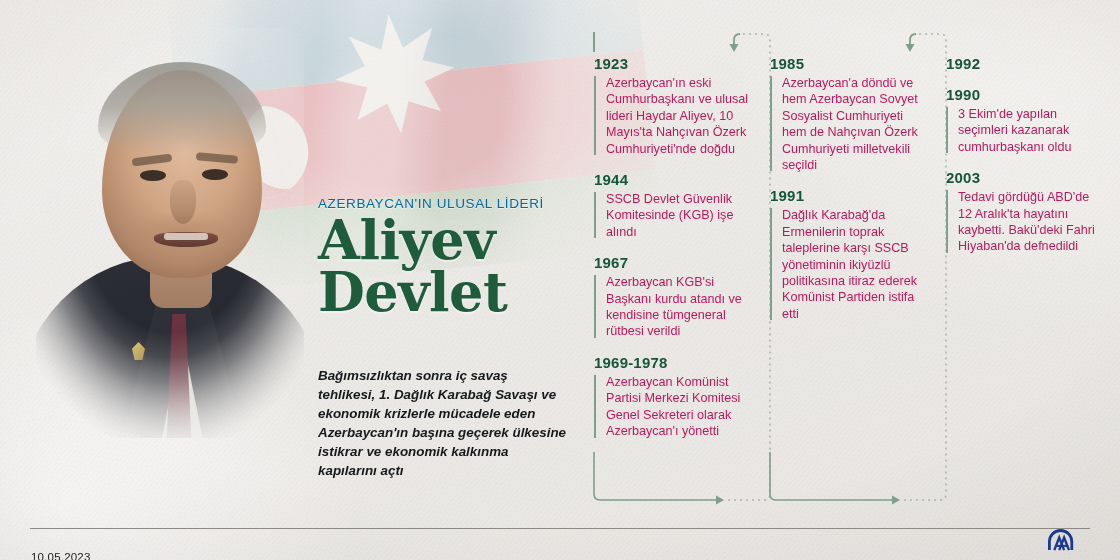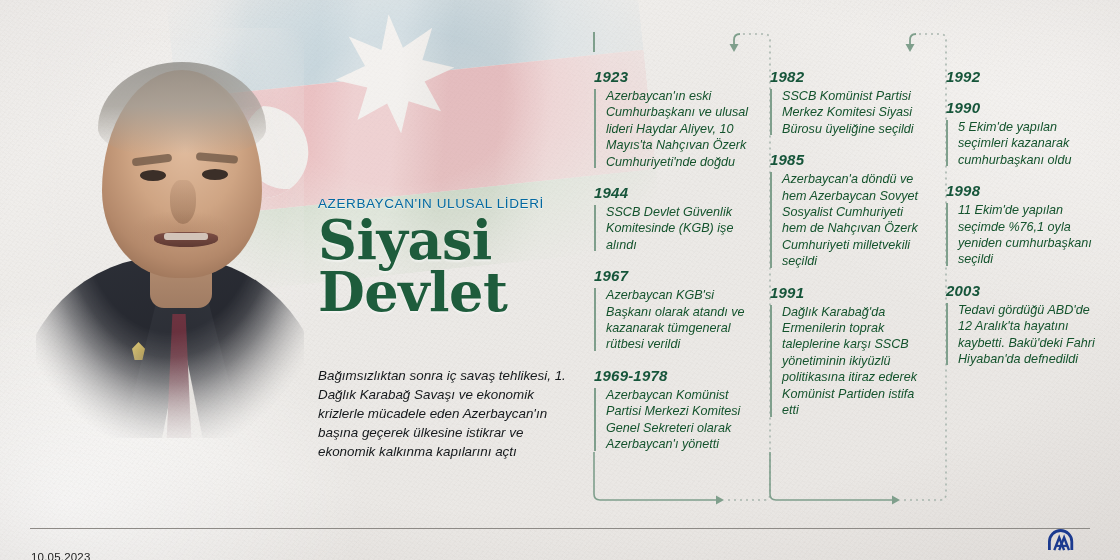--- a/index.html
+++ b/index.html
@@ -142,43 +142,43 @@
     margin-top:4px;
     font-family:"DejaVu Serif", serif;
     font-weight:bold;
     font-size:54px; line-height:.96;
     color:#1e5c3c;
     letter-spacing:-.5px;
     text-shadow:0 2px 2px rgba(255,255,255,.5);
   }
   #subtext {
     position:absolute; left:318px; top:366px; width:250px;
-    font-size:13.4px; line-height:19px; font-weight:normal; font-style:italic;
+    font-size:13.4px; line-height:19px; font-weight:bold; font-style:italic;
     color:#15191c;
   }
 
   
   #timeline { position:absolute; left:570px; top:0; width:550px; height:520px; }
   .col { position:absolute; top:0; width:176px; height:520px; }
   #col0 { left:6px; }
   #col1 { left:182px; }
   #col2 { left:358px; }
 
-  .col-inner { position:absolute; left:18px; top:68px; width:156px;font-style:italic; }
+  .col-inner { position:absolute; left:18px; top:55px; width:156px; }
 
   .ev { position:relative; padding-left:12px; margin-bottom:14px; }
   .ev::before {
     content:""; position:absolute; left:0; top:21px; bottom:2px; width:2px;
     background:#7f9f8c;
   }
   .yr {
     font-size:15px; font-weight:bold; color:#16553a; letter-spacing:.2px;
     margin-left:-12px; margin-bottom:3px;
   }
-  .desc { font-size:12.6px; line-height:16.4px; color:#14532d; }
+  .desc { font-size:12.6px; line-height:16.4px; color:#be185d; }
 
   
   .brk { position:absolute; pointer-events:none; }
 
   
   #rule { position:absolute; left:30px; right:30px; top:528px; height:1px; background:#8d8a86; }
   #date {
     position:absolute; left:31px; top:537px;
     font-size:11.5px; font-weight:normal; color:#1d1d1d; letter-spacing:.2px;margin-top:14px;
   }
@@ -219,21 +219,21 @@
   <div class="pp" id="mouth"></div>
   <div class="pp" id="teeth"></div>
   <div id="portraitSoft"></div>
 </div>
 
 <div id="vign"></div>
 
 <div id="headline">
   <div id="kicker">AZERBAYCAN'IN ULUSAL LİDERİ</div>
   <div id="maintitle">
-    <div>Siyasi</div>
+    <div>Aliyev</div>
     <div>Devlet</div>
   </div>
 </div>
 <div id="subtext">Bağımsızlıktan sonra iç savaş tehlikesi, 1. Dağlık Karabağ Savaşı ve ekonomik krizlerle mücadele eden Azerbaycan'ın başına geçerek ülkesine istikrar ve ekonomik kalkınma kapılarını açtı</div>
 
 <div id="timeline">
 
   <svg class="brk" style="left:0;top:0;" width="550" height="520" viewBox="0 0 550 520" fill="none">
 
     <path d="M24 32 L24 52" stroke="#7f9f8c" stroke-width="2"></path>
@@ -260,58 +260,50 @@
       <div class="ev">
         <div class="yr">1923</div>
         <div class="desc">Azerbaycan'ın eski Cumhurbaşkanı ve ulusal lideri Haydar Aliyev, 10 Mayıs'ta Nahçıvan Özerk Cumhuriyeti'nde doğdu</div>
       </div>
       <div class="ev">
         <div class="yr">1944</div>
         <div class="desc">SSCB Devlet Güvenlik Komitesinde (KGB) işe alındı</div>
       </div>
       <div class="ev">
         <div class="yr">1967</div>
-        <div class="desc">Azerbaycan KGB'si Başkanı olarak atandı ve kazanarak tümgeneral rütbesi verildi</div>
+        <div class="desc">Azerbaycan KGB'si Başkanı kurdu atandı ve kendisine tümgeneral rütbesi verildi</div>
       </div>
       <div class="ev">
         <div class="yr">1969-1978</div>
         <div class="desc">Azerbaycan Komünist Partisi Merkezi Komitesi Genel Sekreteri olarak Azerbaycan'ı yönetti</div>
       </div>
     </div>
   </div>
 
   <div class="col" id="col1">
     <div class="col-inner">
       <div class="ev">
-        <div class="yr">1982</div>
-        <div class="desc">SSCB Komünist Partisi Merkez Komitesi Siyasi Bürosu üyeliğine seçildi</div>
-      </div>
-      <div class="ev">
         <div class="yr">1985</div>
         <div class="desc">Azerbaycan'a döndü ve hem Azerbaycan Sovyet Sosyalist Cumhuriyeti hem de Nahçıvan Özerk Cumhuriyeti milletvekili seçildi</div>
       </div>
       <div class="ev">
         <div class="yr">1991</div>
         <div class="desc">Dağlık Karabağ'da Ermenilerin toprak taleplerine karşı SSCB yönetiminin ikiyüzlü politikasına itiraz ederek Komünist Partiden istifa etti</div>
       </div>
     </div>
   </div>
 
   <div class="col" id="col2">
     <div class="col-inner">
       <div class="ev">
         <div class="yr">1992</div>
       </div>
       <div class="ev">
         <div class="yr">1990</div>
-        <div class="desc">5 Ekim'de yapılan seçimleri kazanarak cumhurbaşkanı oldu</div>
-      </div>
-      <div class="ev">
-        <div class="yr">1998</div>
-        <div class="desc">11 Ekim'de yapılan seçimde %76,1 oyla yeniden cumhurbaşkanı seçildi</div>
+        <div class="desc">3 Ekim'de yapılan seçimleri kazanarak cumhurbaşkanı oldu</div>
       </div>
       <div class="ev">
         <div class="yr">2003</div>
         <div class="desc">Tedavi gördüğü ABD'de 12 Aralık'ta hayatını kaybetti. Bakü'deki Fahri Hiyaban'da defnedildi</div>
       </div>
     </div>
   </div>
 </div>
 
 <div id="rule"></div>

